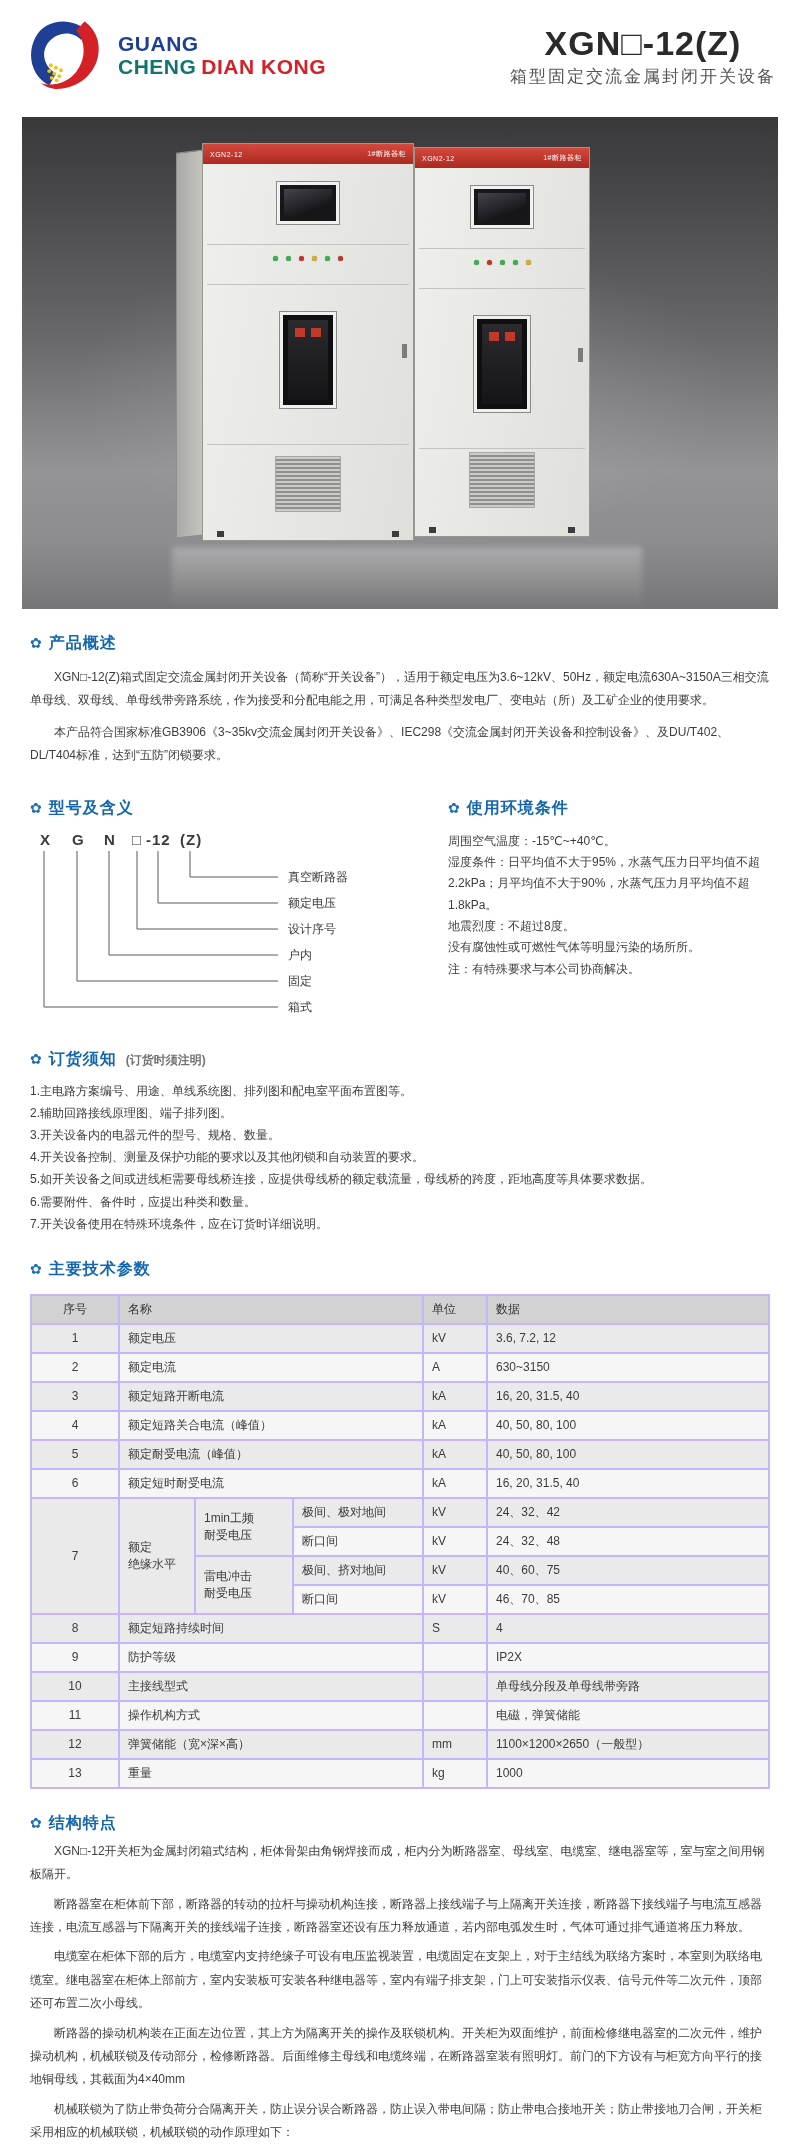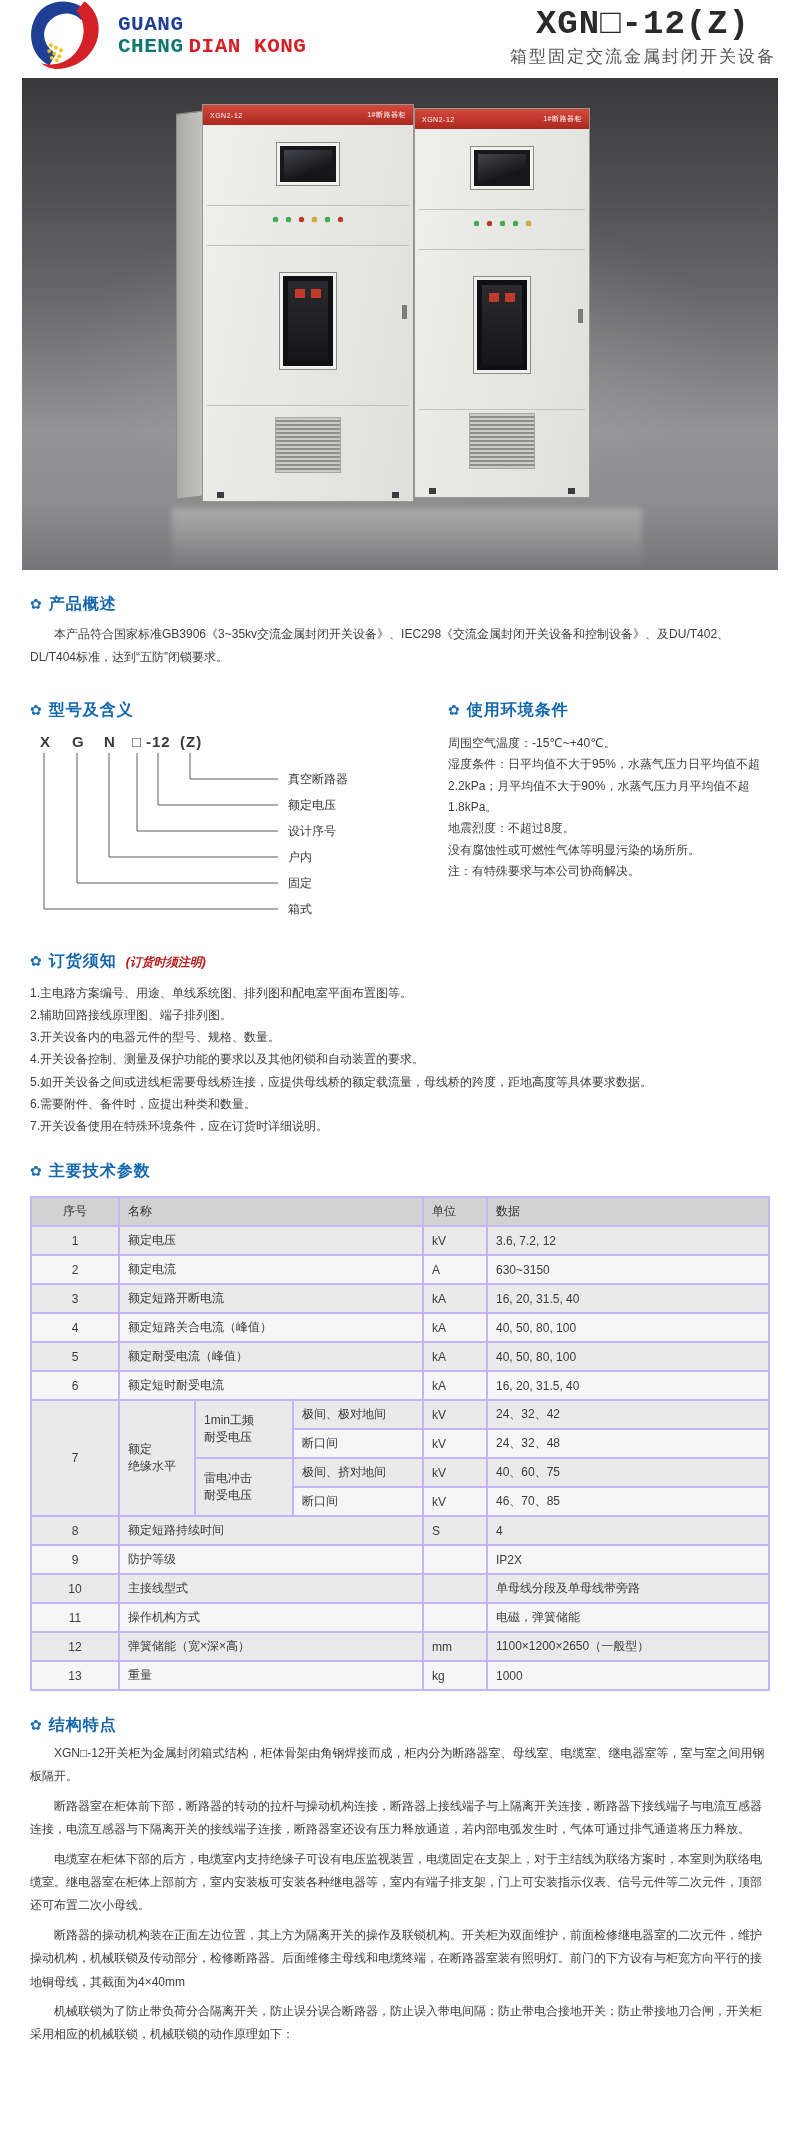--- a/index.html
+++ b/index.html
@@ -5,21 +5,21 @@
   * { box-sizing: border-box; margin: 0; padding: 0; }
   html, body { background: #ffffff; }
   body {
     width: 800px;
     font-family: "Liberation Sans", "DejaVu Sans", sans-serif;
     color: #3d3d3d;
   }
   .page { width: 800px; min-height: 2144px; background: #fff; padding-bottom: 30px; }
 
   
-  .header { display: flex; justify-content: space-between; align-items: center; padding: 8px 24px 14px 24px; height: 78px; font-family: Liberation Mono, monospace; }
+  .header { display: flex; justify-content: space-between; align-items: center; padding: 8px 24px 14px 24px; height: 117px; }
   .brand { display: flex; align-items: center; gap: 10px; }
   .brand-text { line-height: 1.05; font-weight: bold; letter-spacing: .5px; }
   .brand-l1 { font-size: 21px; color: #1e3f94; }
   .brand-l2 { font-size: 21px; }
   .brand-l2 .blue { color: #0f766e; }
   .brand-l2 .red { color: #d42027; margin-left: 5px; }
   .titleblock { text-align: center; }
   .title { font-size: 34px; font-weight: bold; color: #2a2a2a; letter-spacing: 1px; }
   .subtitle { font-size: 17px; color: #565656; letter-spacing: 2px; margin-top: 2px; }
 
@@ -56,21 +56,21 @@
     border: 1px solid #a6a6a2; background: repeating-linear-gradient(180deg, #cbcbc7 0 2px, #8f8f8b 2px 4px); }
   .lock { position: absolute; right: 6px; top: 200px; width: 5px; height: 14px; background: #7c7c78; }
   .foot { position: absolute; bottom: 3px; width: 7px; height: 6px; background: #3c3c3e; }
   .f1 { left: 14px; } .f2 { right: 14px; }
 
   
   .content { padding: 0 30px; }
   .sec-head { display: flex; align-items: baseline; gap: 7px; margin-top: 24px; }
   .sec-icon { color: #1a6db3; font-size: 14px; line-height: 1; }
   .sec-title { font-size: 16px; font-weight: bold; color: #1467ad; letter-spacing: 1px; }
-  .sec-note { font-size: 12px; font-weight: bold; color: #b91c1c; margin-left: 2px; font-style: italic; }
+  .sec-note { font-size: 12px; font-weight: bold; color: #737373; margin-left: 2px; }
   .para { font-size: 12px; line-height: 1.95; color: #3d3d3d; text-indent: 2em; margin-top: 8px; }
   .para.first { margin-top: 12px; }
 
   
   .two-col { display: flex; gap: 26px; margin-top: 6px; }
   .col-model { flex: 0 0 392px; }
   .col-env { flex: 1; }
   .model-svg { margin-top: 10px; }
   .model-svg text { fill: #3a3a3a; }
   .model-svg .code { font-size: 15px; font-weight: bold; letter-spacing: 1px; }
@@ -197,20 +197,21 @@
       </div>
     </div>
   </div>
 
   <div class="content">
 
     <div class="sec-head">
       <span class="sec-icon">✿</span>
       <span class="sec-title">产品概述</span>
     </div>
+    <p class="para first">XGN□-12(Z)箱式固定交流金属封闭开关设备（简称“开关设备”），适用于额定电压为3.6~12kV、50Hz，额定电流630A~3150A三相交流单母线、双母线、单母线带旁路系统，作为接受和分配电能之用，可满足各种类型发电厂、变电站（所）及工矿企业的使用要求。</p>
     <p class="para">本产品符合国家标准GB3906《3~35kv交流金属封闭开关设备》、IEC298《交流金属封闭开关设备和控制设备》、及DU/T402、DL/T404标准，达到“五防”闭锁要求。</p>
 
     <div class="two-col">
       <div class="col-model">
         <div class="sec-head">
           <span class="sec-icon">✿</span>
           <span class="sec-title">型号及含义</span>
         </div>
         <svg class="model-svg" width="380" height="192" viewBox="0 0 380 192">
           <text class="code" x="10" y="16">X</text>

